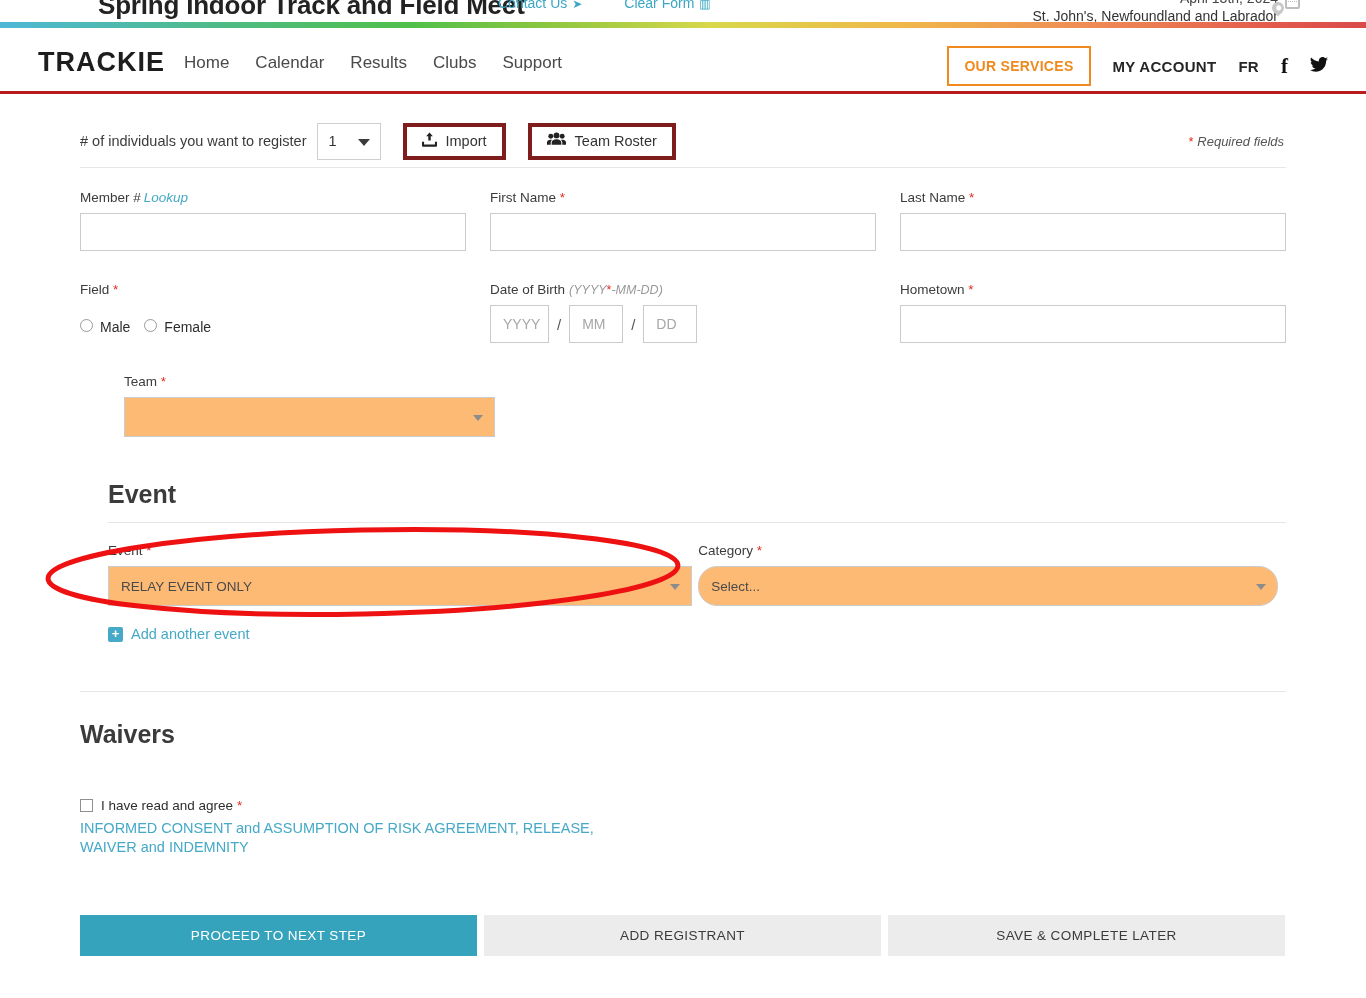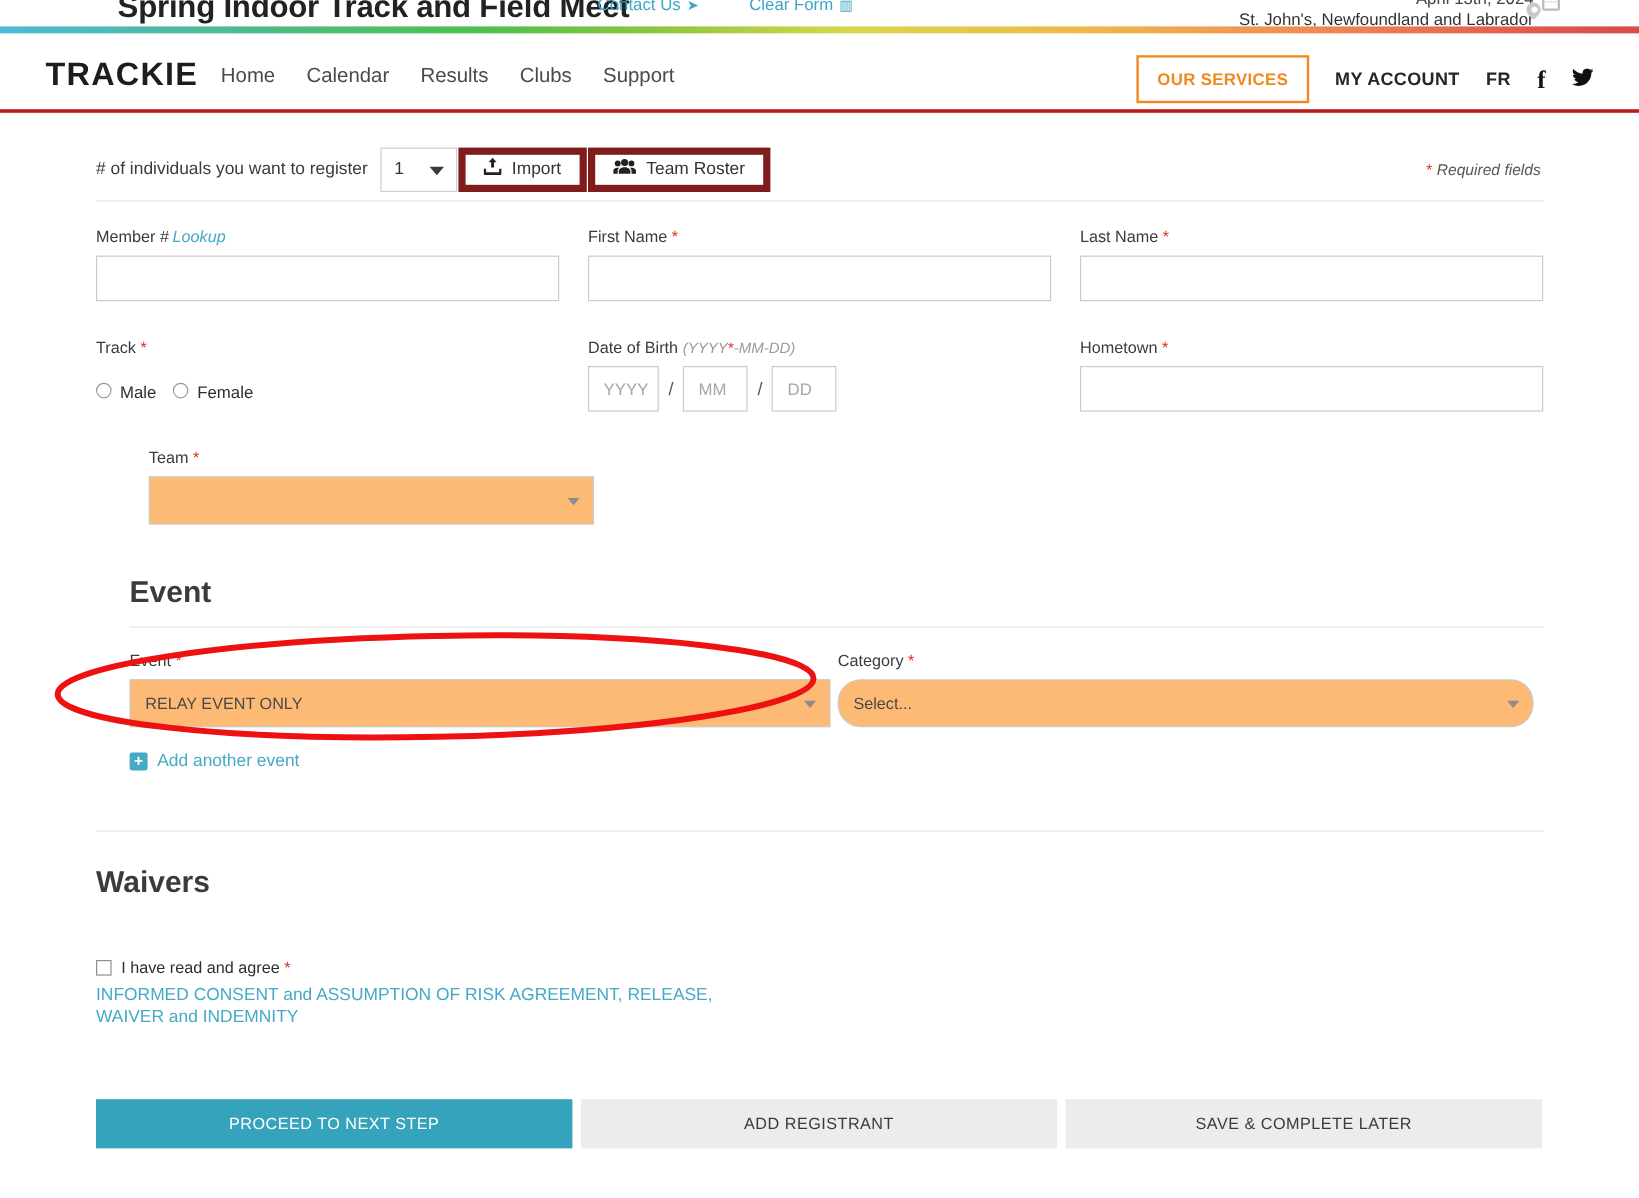--- a/index.html
+++ b/index.html
@@ -173,22 +173,22 @@
   }
   .qty-select .caret {
     position: absolute; right: 10px; top: 15px;
     width: 0; height: 0;
     border-left: 6px solid transparent;
     border-right: 6px solid transparent;
     border-top: 7px solid #3b3b3b;
   }
   .tool-btn {
     height: 37px;
-    margin-left: 1px;
-    border: 6px solid #7f1d1d;
+    margin-left: 22px;
+    border: 4px solid #7f1d1d;
     background: #fff;
     display: flex; align-items: center;
     gap: 9px;
     padding: 0 15px;
     font-size: 14.5px; color: #333;
     cursor: pointer;
   }
   .req-note {
     margin-left: auto;
     font-size: 13px;
@@ -434,21 +434,21 @@
         <div class="field-label">
           <span>Last Name</span> <span class="star">*</span>
         </div>
         <input class="text-input" type="text" value="" style="">
       </div>
     </div>
 
     <div class="form-row" style="margin-top:31px;">
       <div class="col">
         <div class="field-label">
-          <span>Track</span> <span class="star">*</span>
+          <span>Field</span> <span class="star">*</span>
         </div>
         <div class="radio-row">
           <span class="radio-item">
             <span class="radio-dot"></span>
             <span class="radio-text">Male</span>
           </span>
           <span class="radio-item">
             <span class="radio-dot"></span>
             <span class="radio-text">Female</span>
           </span>

